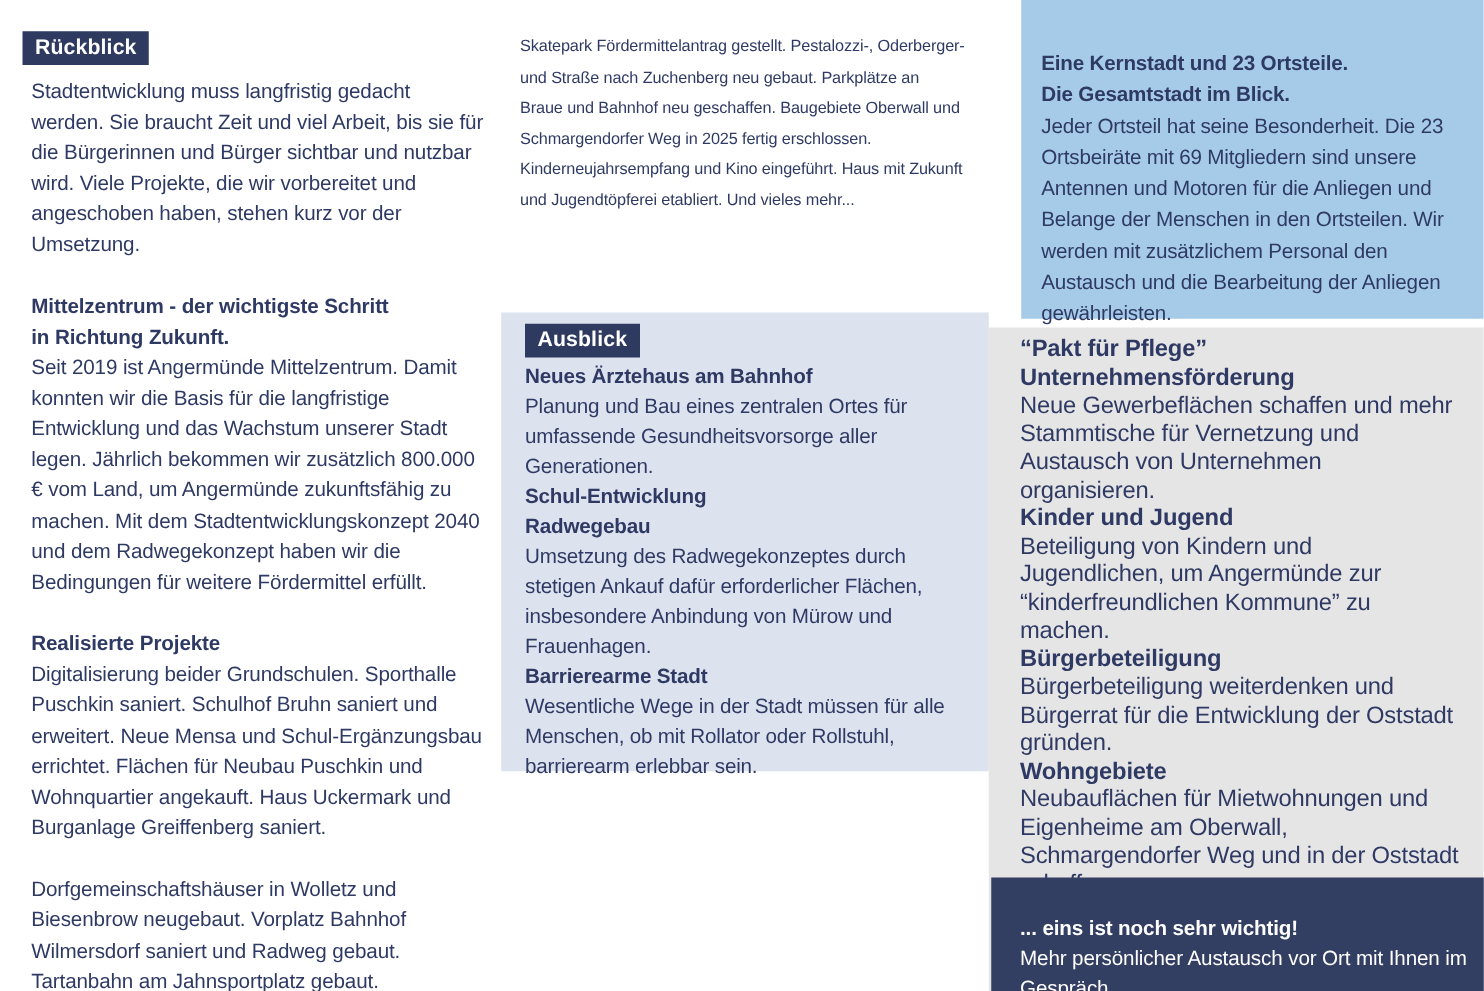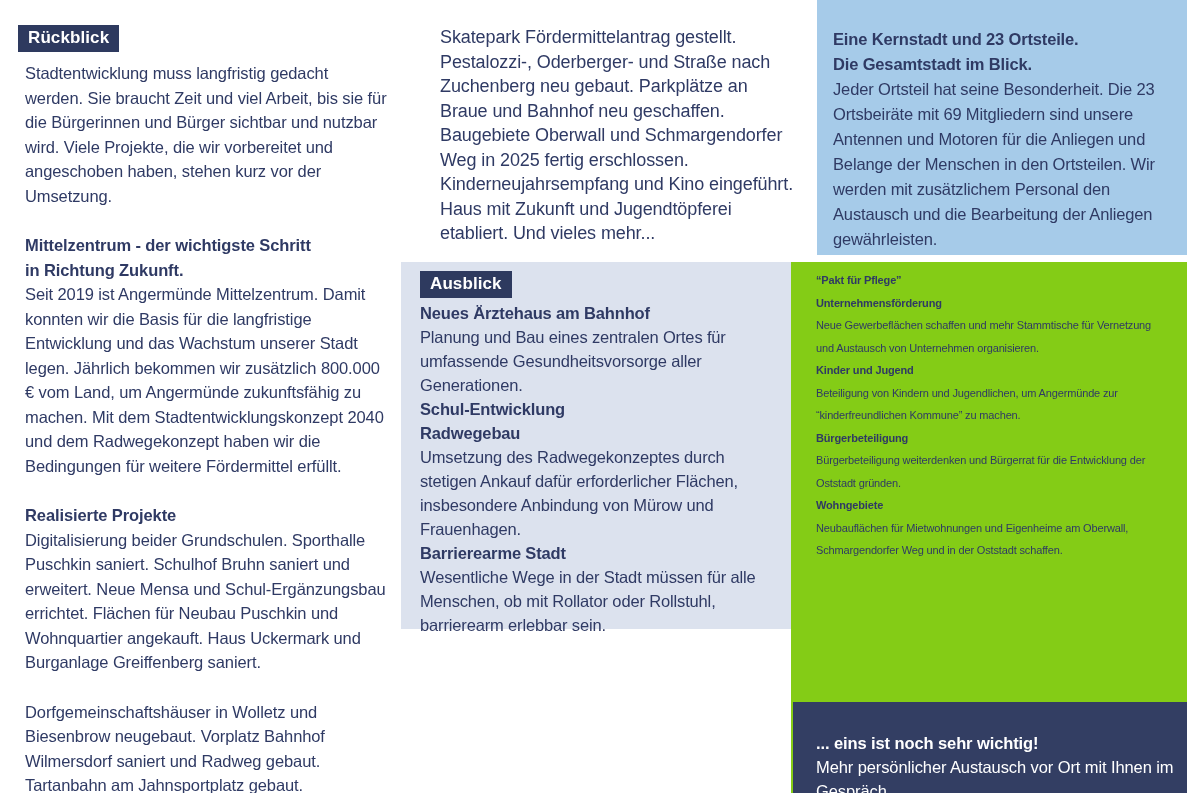--- a/index.html
+++ b/index.html
@@ -27,45 +27,45 @@
   .col-left {
     position: absolute; left: 18px; top: 25px; width: 372px;
     font-size: 16.5px; line-height: 24.5px; letter-spacing: -0.1px;
   }
   .col-left .body-text { margin-left: 7px; }
   .col-left .badge { margin-bottom: 9px; }
   .mt { margin-top: 25px; }
   .heading-line { font-weight: 700; }
   
   .col-mid-top {
-    position: absolute; left: 440px; top: 25px; width: 356px;
-    font-size: 18px; line-height: 24.5px; letter-spacing: -0.1px;
+    position: absolute; left: 416px; top: 25px; width: 356px;
+    font-size: 13px; line-height: 24.5px; letter-spacing: -0.1px;
   }
   .box-ausblick {
-    position: absolute; left: 401px; top: 262px; width: 390px; height: 367px;
+    position: absolute; left: 401px; top: 250px; width: 390px; height: 367px;
     background: #dce2ee;
     box-sizing: border-box;
     padding: 9px 18px 0 19px;
     font-size: 16.5px; line-height: 24px; letter-spacing: -0.15px;
   }
   .box-ausblick .badge { margin-bottom: 3px; }
   
   .box-blue {
     position: absolute; left: 817px; top: 0; width: 370px; height: 255px;
     background: #a6cbe9;
     box-sizing: border-box;
-    padding: 27px 16px 0 16px;
+    padding: 39px 16px 0 16px;
     font-size: 16.5px; line-height: 25px; letter-spacing: -0.15px;
   }
   .panel-right {
     position: absolute; left: 791px; top: 262px; width: 396px; height: 531px;
-    background: #84cc16;
+    background: #e5e5e5;
     box-sizing: border-box;
     padding: 7px 18px 0 25px;
-    font-size: 11px; line-height: 22.5px; letter-spacing: -0.15px;
+    font-size: 19px; line-height: 22.5px; letter-spacing: -0.15px;
   }
   .box-dark {
     position: absolute; left: 793px; top: 702px; width: 462px; height: 91px;
     background: #333e63;
     color: #ffffff;
     box-sizing: border-box;
     padding: 29px 16px 0 23px;
     font-size: 16.5px; line-height: 24px; letter-spacing: -0.1px;
   }
 </style>

